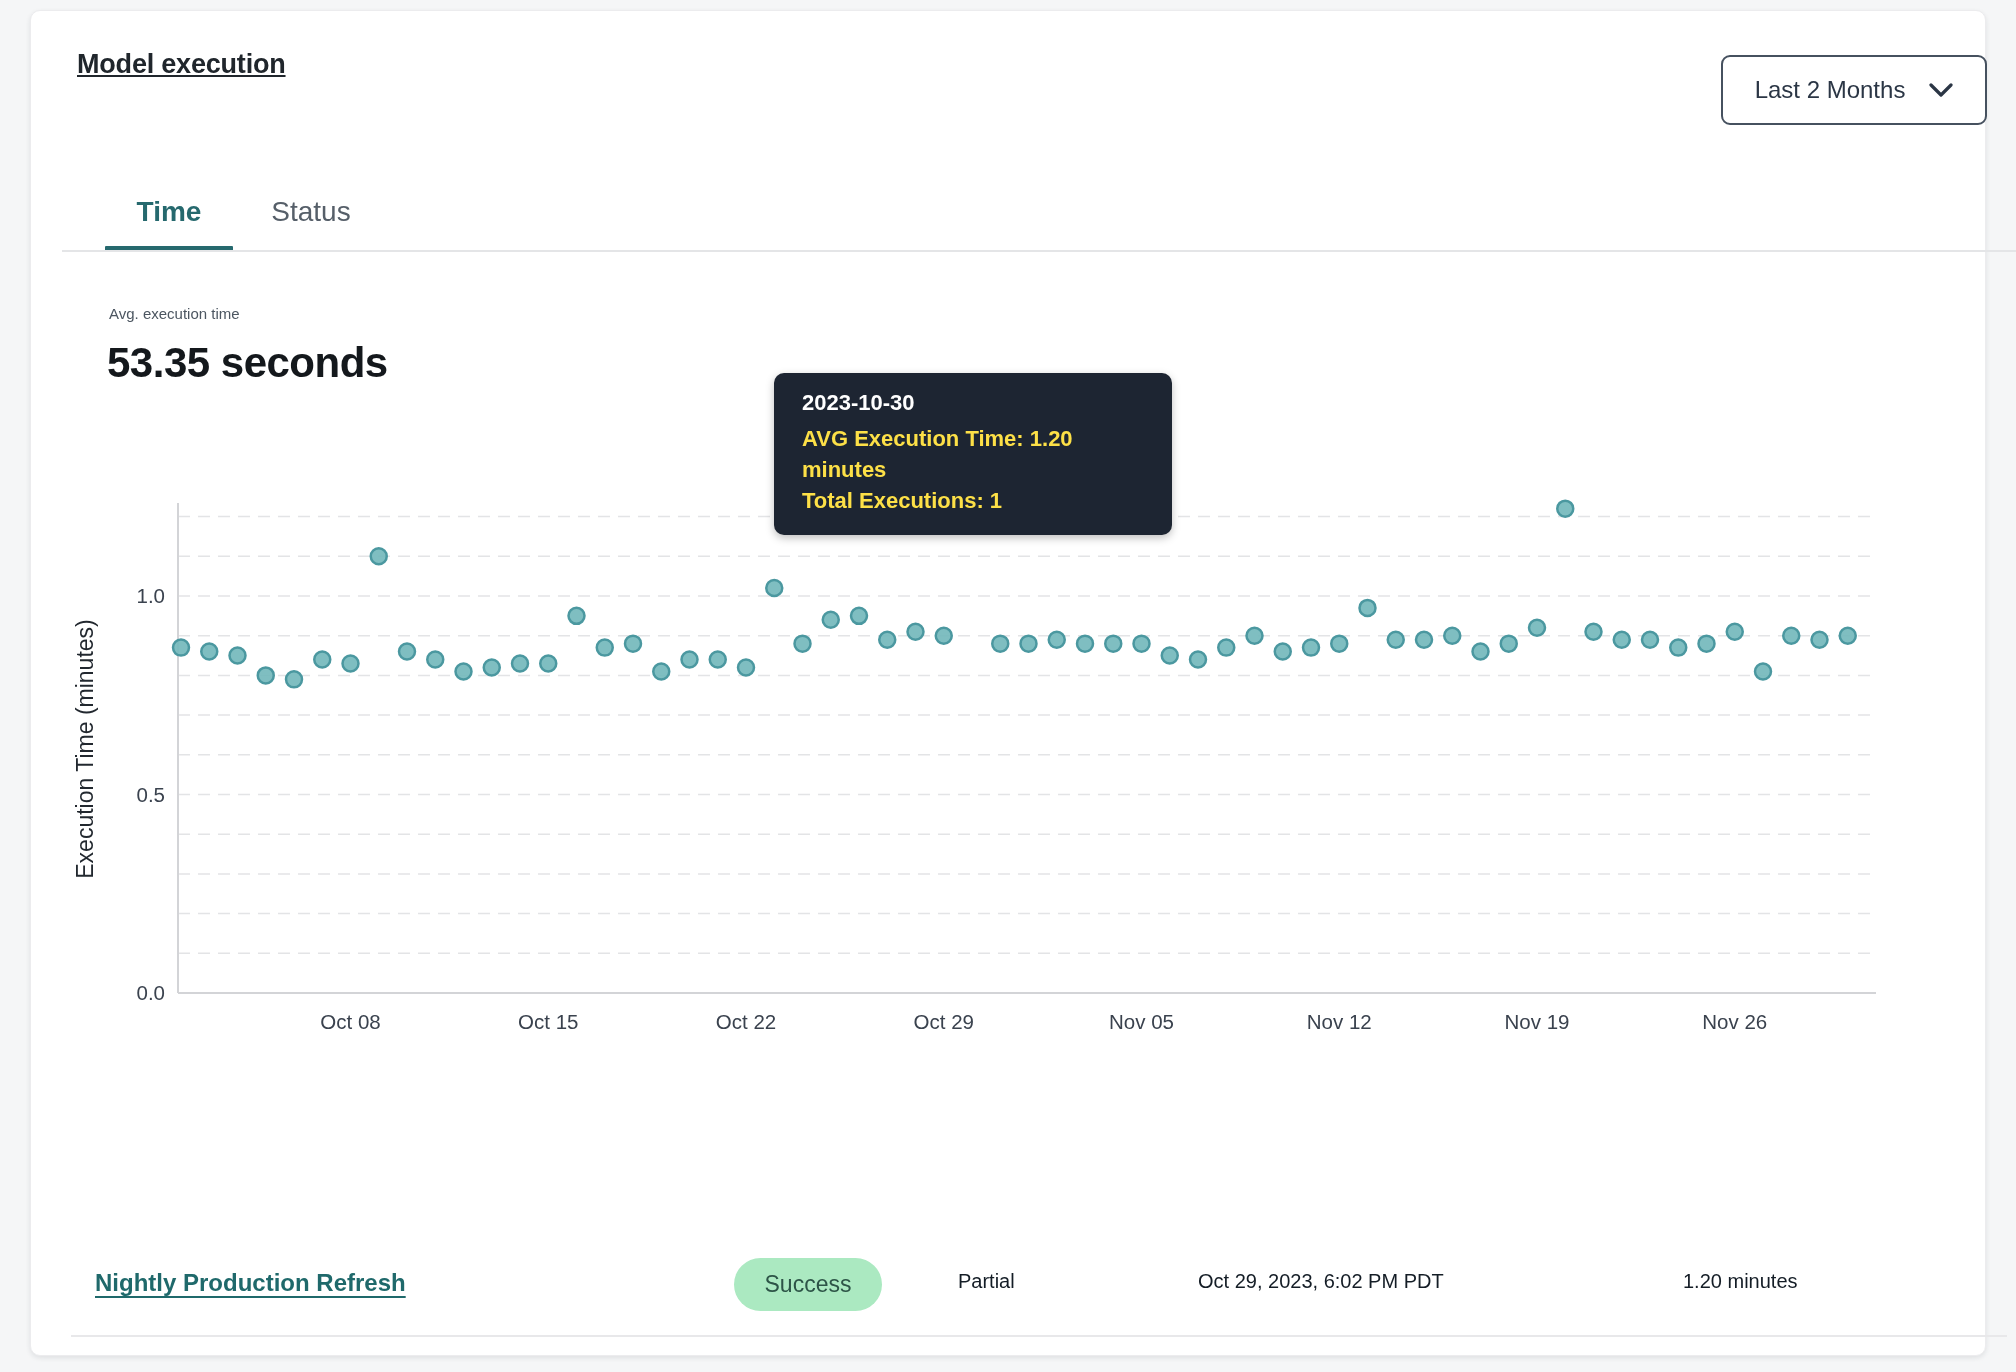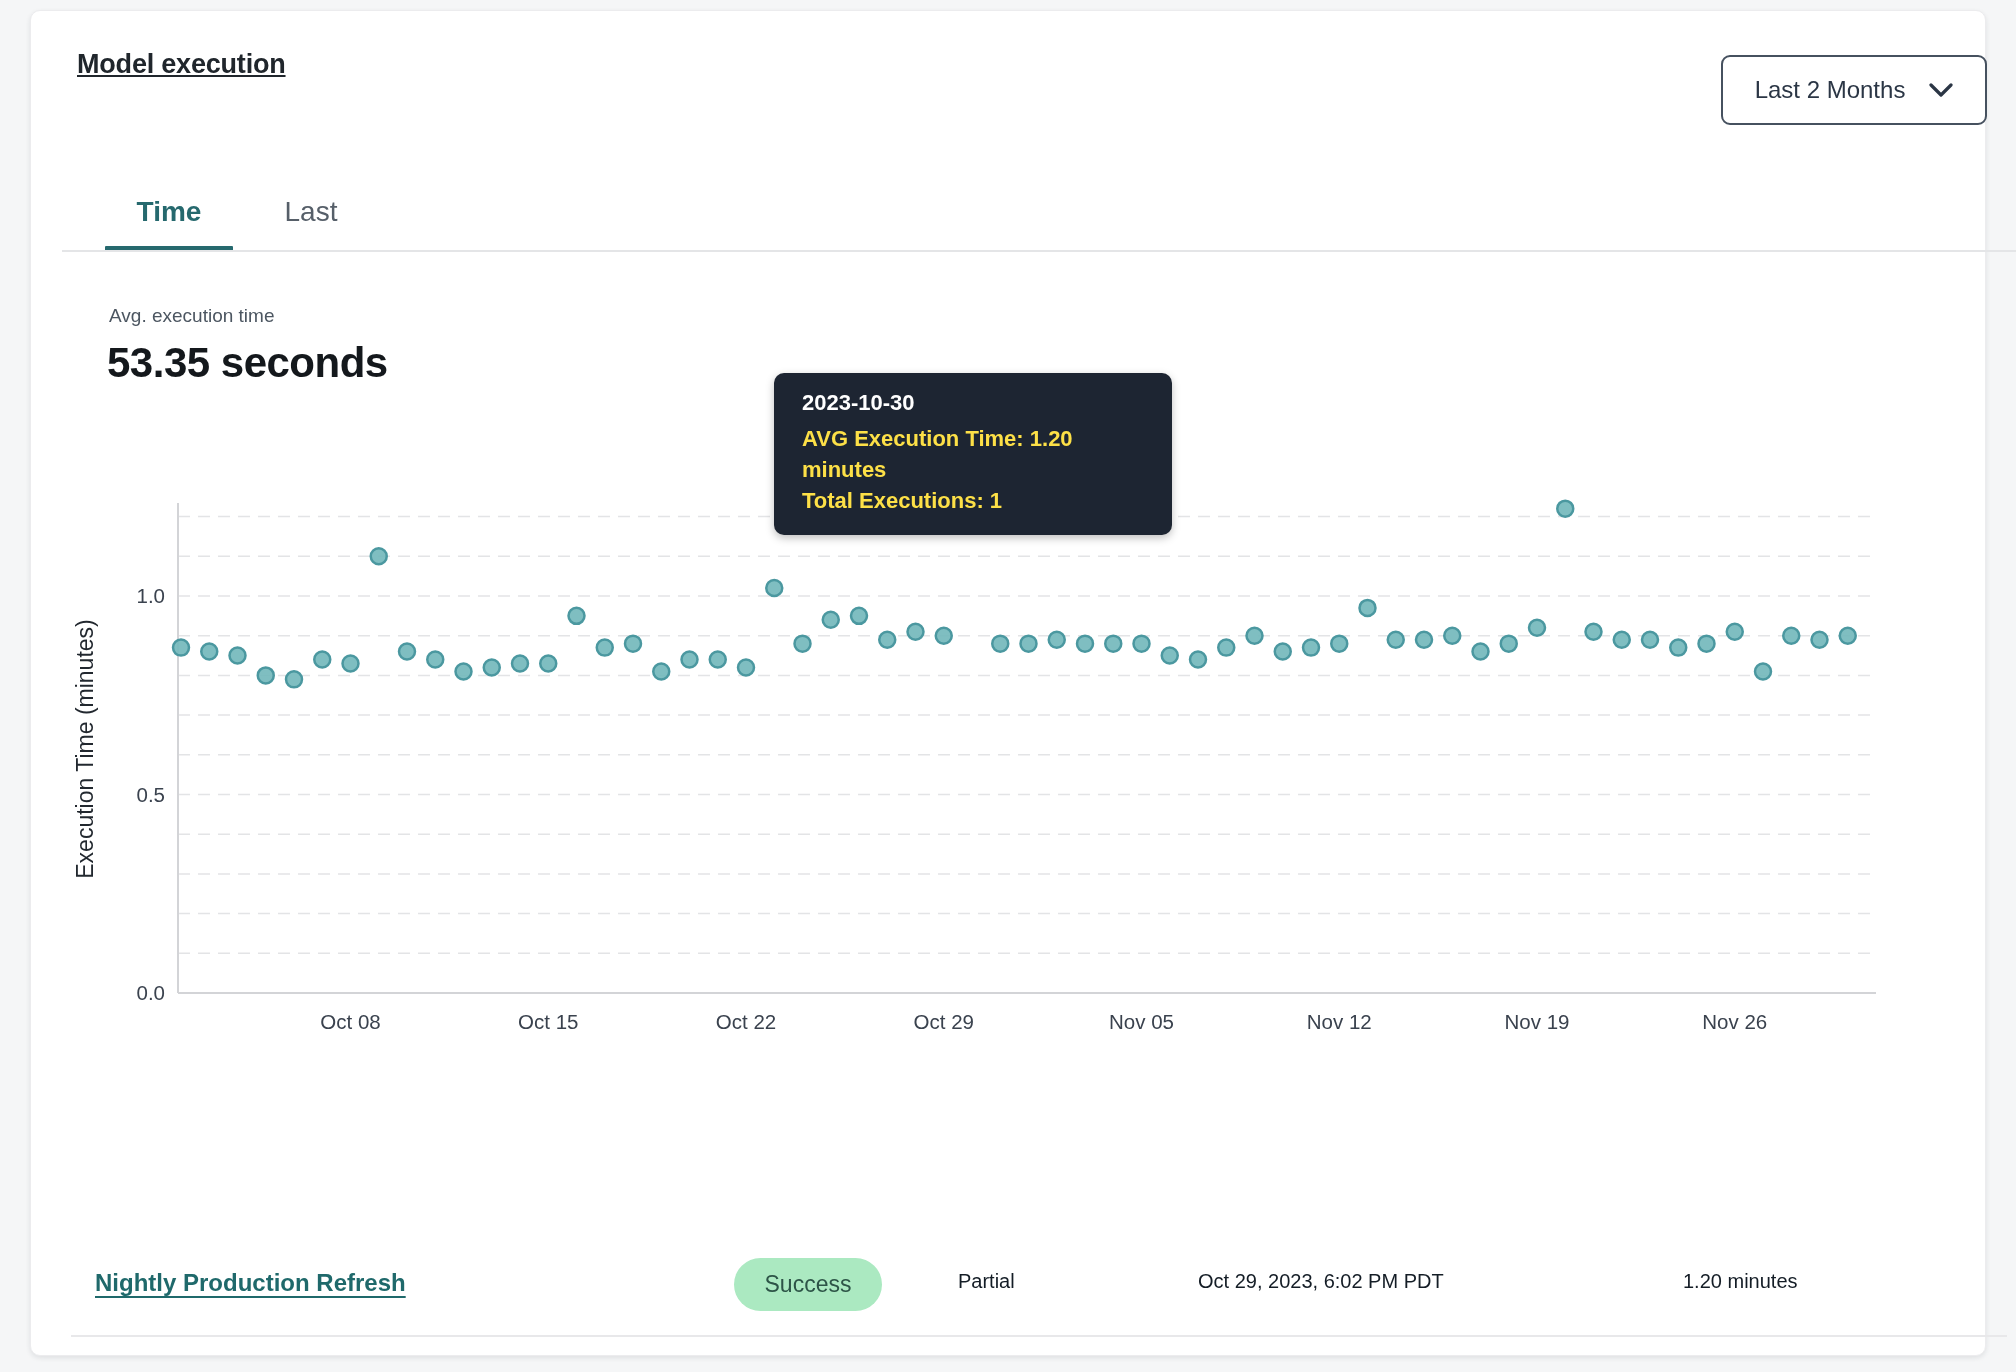--- a/index.html
+++ b/index.html
@@ -18,21 +18,21 @@
                justify-content:center; gap:24px; cursor:pointer; }
   .range-btn span { font-size:24px; color:#2b3645; font-weight:500; }
 
   .tab { top:178px; height:46px; display:flex; align-items:center; justify-content:center;
          font-size:28px; cursor:pointer; }
   .tab-time { left:74px; width:128px; color:#26696e; font-weight:700; }
   .tab-count { left:216px; width:128px; color:#565f69; font-weight:400; }
   .tab-underline { left:74px; top:235px; width:128px; height:5px; background:#26696e; border-radius:1px; }
   .tabs-border { left:31px; top:239px; width:1954px; height:2px; background:#e4e5e7; }
 
-  .avg-label { left:78px; top:294px; font-size:19px; color:#4c5661; }
+  .avg-label { left:78px; top:294px; font-size:15px; color:#4c5661; }
   .avg-value { left:76px; top:328px; font-size:42px; font-weight:700; color:#14181c; letter-spacing:-0.5px; }
 
   .tooltip { left:743px; top:362px; width:398px; background:#1d2532; border-radius:10px;
              padding:17px 28px 19px 28px; box-shadow:0 3px 8px rgba(0,0,0,.25); z-index:5; }
   .tooltip .tt-date { font-size:22px; font-weight:700; color:#ffffff; margin-bottom:7px; }
   .tooltip .tt-line { font-size:22px; font-weight:600; color:#fde047; line-height:31px; }
 
   .chart-wrap { left:0; top:430px; width:1970px; height:625px; }
   svg text.ytick, svg text.xtick { font-family:"Liberation Sans",sans-serif; font-size:20.5px; fill:#3a424e; }
   svg text.ylabel { font-family:"Liberation Sans",sans-serif; font-size:23px; fill:#22282f; }
@@ -63,21 +63,21 @@
     <div class="abs title">Model execution</div>
 
     <div class="abs range-btn">
       <span>Last 2 Months</span>
       <svg width="24" height="15" viewBox="0 0 24 15">
         <polyline points="2,2 12,12 22,2" fill="none" stroke="#2b3645" stroke-width="3.2" stroke-linecap="round" stroke-linejoin="round"></polyline>
       </svg>
     </div>
 
     <div class="abs tab tab-time">Time</div>
-    <div class="abs tab tab-count">Last</div>
+    <div class="abs tab tab-count">Status</div>
     <div class="abs tab-underline"></div>
     <div class="abs tabs-border"></div>
 
     <div class="abs avg-label">Avg. execution time</div>
     <div class="abs avg-value">53.35 seconds</div>
 
     <div class="abs tooltip">
       <div class="tt-date">2023-10-30</div>
       <div class="tt-line">AVG Execution Time: 1.20 minutes</div>
       <div class="tt-line">Total Executions: 1</div>

